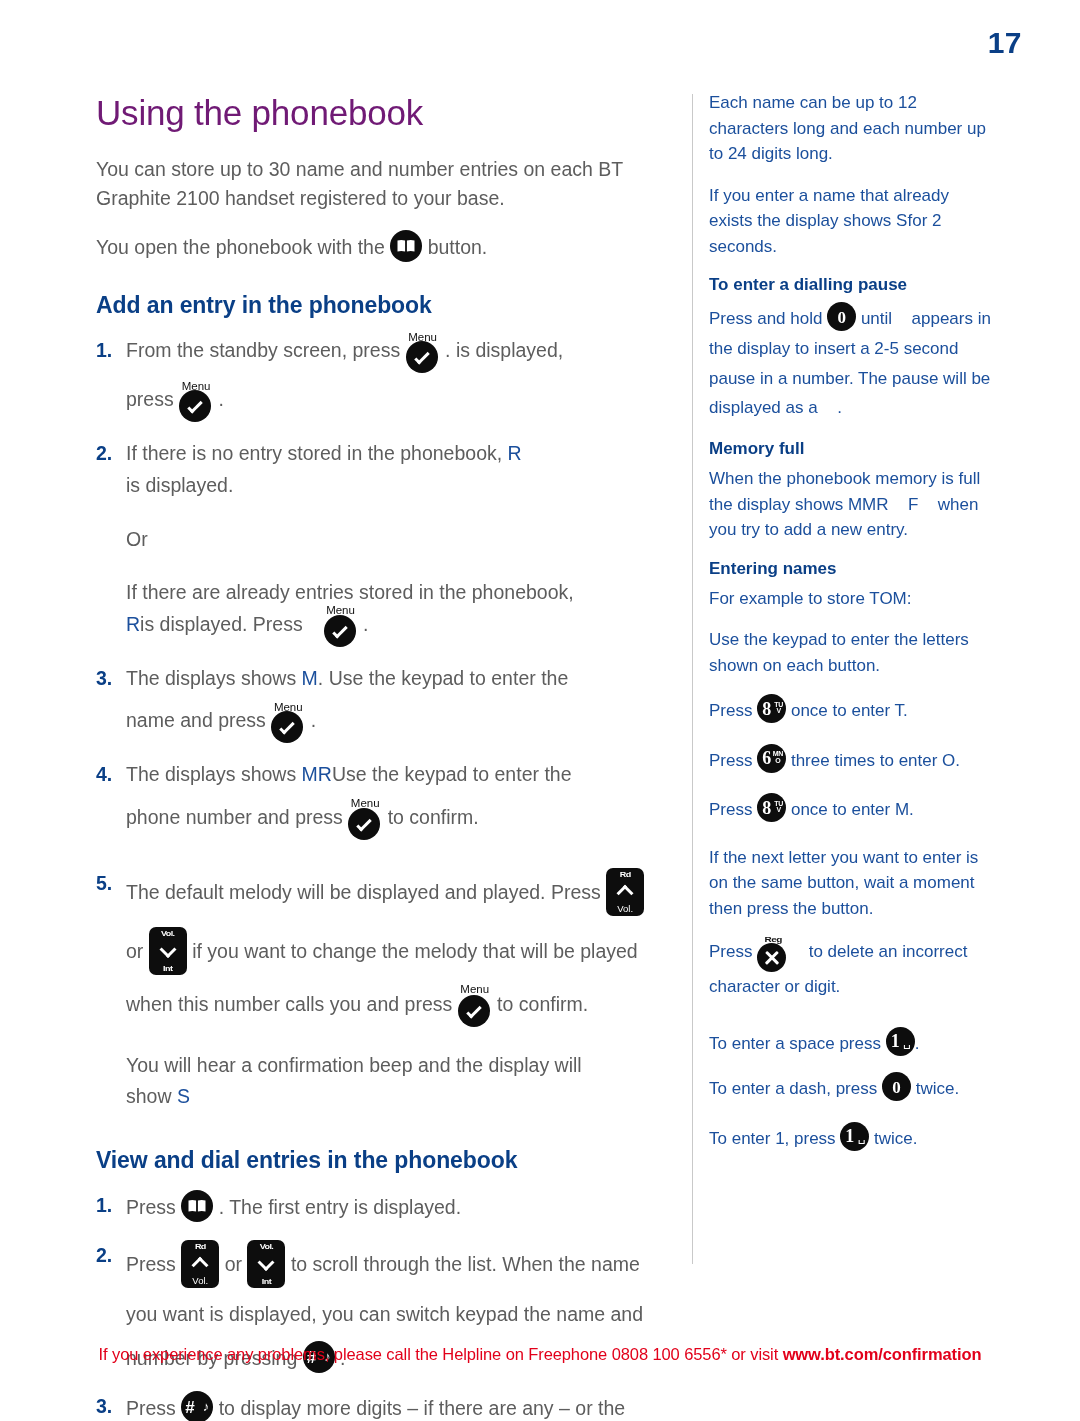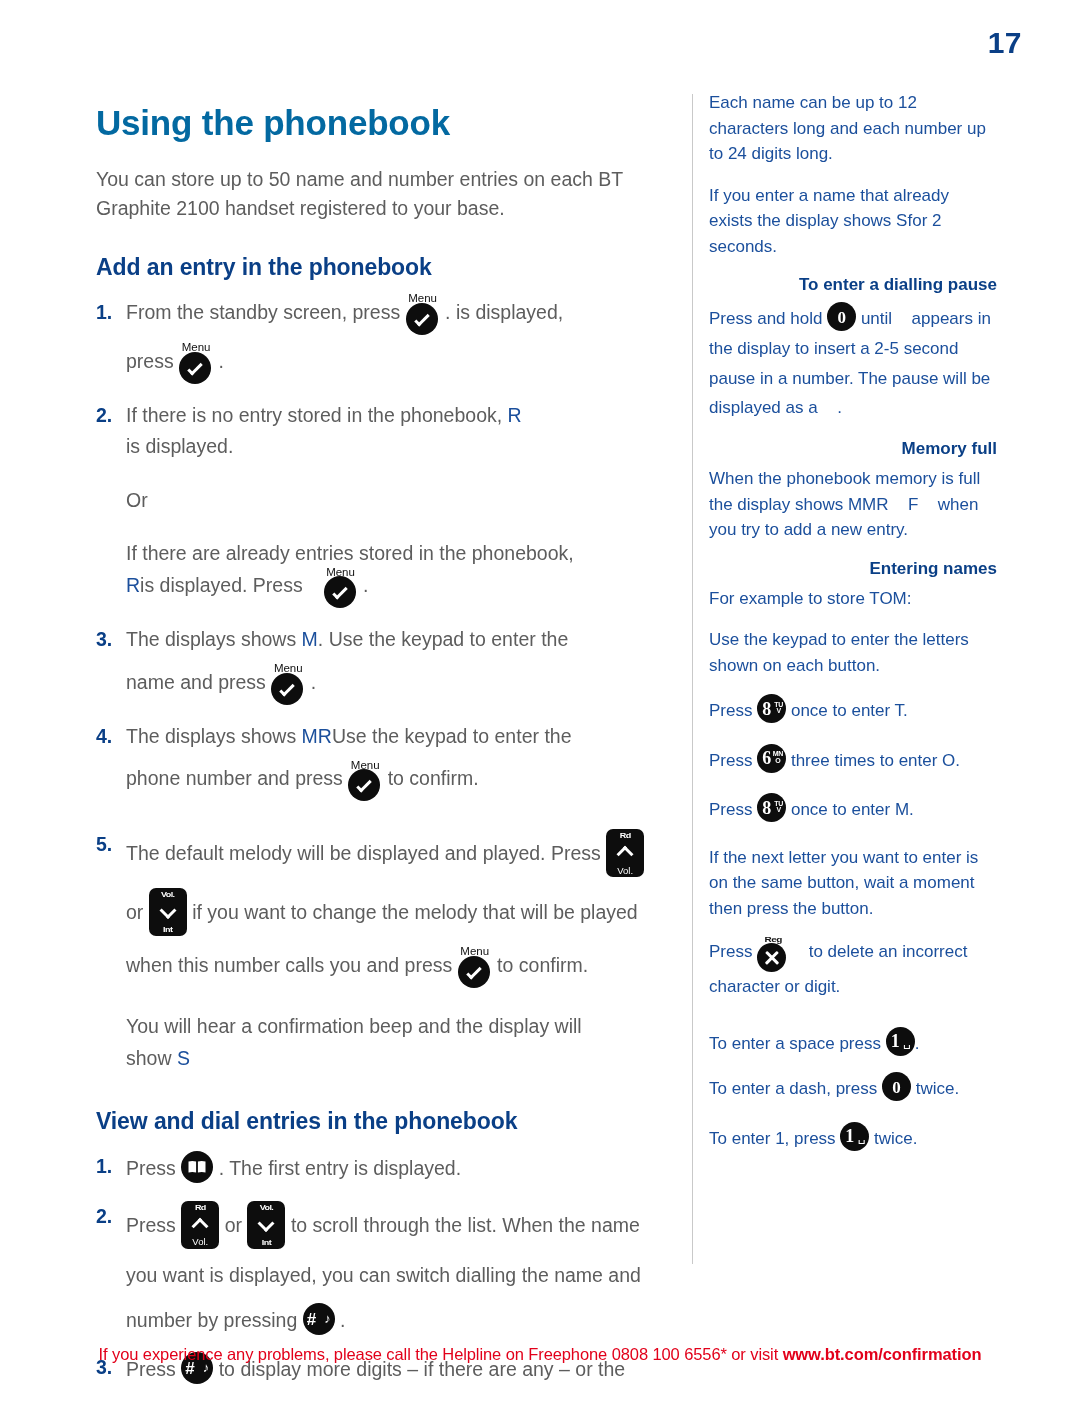--- a/index.html
+++ b/index.html
@@ -26,22 +26,22 @@
   .col-right{
     position:absolute; left:709px; top:90px; width:288px;
   }
   .divider{
     position:absolute; left:692px; top:94px; width:1px; height:1170px;
     background:#c9c9c9;
   }
 
   
   h1.title{
-    font-size:35px; font-weight:bold; color:#0369a1;
-    margin:16px 0 22px 0; letter-spacing:-.2px; line-height:1.1;
+    font-size:35px; font-weight:normal; color:#701a75;
+    margin:6px 0 22px 0; letter-spacing:-.2px; line-height:1.1;
   }
   h2.sub{
     font-size:23px; font-weight:bold; color:#0a3f86;
     margin:30px 0 16px 0; letter-spacing:-.1px;
   }
   h2.sub.first{ }
 
   p.body{
     font-size:19.5px; line-height:1.52; color:#5d5d5d;
     margin:0 0 16px 0;
@@ -63,21 +63,20 @@
   .steps li p:last-child{ margin-bottom:0; }
 
   
   .col-right p{
     font-size:17px; line-height:1.5; color:#1b4f9c;
     margin:0 0 16px 0;
   }
   .col-right h3{
     font-size:17px; font-weight:bold; color:#0a3f86;
     margin:0 0 7px 0;
-    text-align:right;
   }
 
   
   .footer{
     position:absolute; left:0; right:0; top:1345px;
     text-align:center; font-size:16.5px; color:#e2001a;
     letter-spacing:-.1px;
   }
   .footer b{ font-weight:bold; }
 
@@ -189,22 +188,34 @@
 <body>
 
 <div class="page-num">17</div>
 
 <div class="divider"></div>
 
 <div class="col-left">
 
   <h1 class="title">Using the phonebook</h1>
 
-  <p class="body">You can store up to 50 name and number entries on each BT Graphite 2100 handset registered to your base.</p>
-
+  <p class="body">You can store up to 30 name and number entries on each BT Graphite 2100 handset registered to your base.</p>
+
+  <p class="body">
+    <span>You open the phonebook with the</span>
+    <span class="key-round">
+      <span class="glyph-book">
+        <svg width="19" height="14" viewBox="0 0 19 14" aria-hidden="true">
+          <path d="M1 1.6 Q4.8 0.2 8.6 1.6 L8.6 12.6 Q4.8 11.2 1 12.6 Z" fill="#fff"></path>
+          <path d="M10.4 1.6 Q14.2 0.2 18 1.6 L18 12.6 Q14.2 11.2 10.4 12.6 Z" fill="#fff"></path>
+        </svg>
+      </span>
+    </span>
+    <span>button.</span>
+  </p>
 
   <h2 class="sub first">Add an entry in the phonebook</h2>
 
   <ol class="steps">
 
     <li>
       <span class="num">1.</span>
       <p>
         <span>From the standby screen, press</span>
         <span class="key-wrap">
@@ -344,21 +355,21 @@
         </span>
         <span>or</span>
         <span class="key-sq">
           <span class="topmini">Vol.</span>
           <span class="chev down"></span>
           <span class="botmini squash">Int</span>
         </span>
         <span>to scroll through the list. When the name</span>
       </p>
       <p>
-        <span>you want is displayed, you can switch dialling the name and</span>
+        <span>you want is displayed, you can switch keypad the name and</span>
       </p>
       <p>
         <span>number by pressing</span>
         <span class="key-round">
           <span class="kt hash">#</span>
           <span class="note">♪</span>
         </span>
         <span>.</span>
       </p>
     </li>

